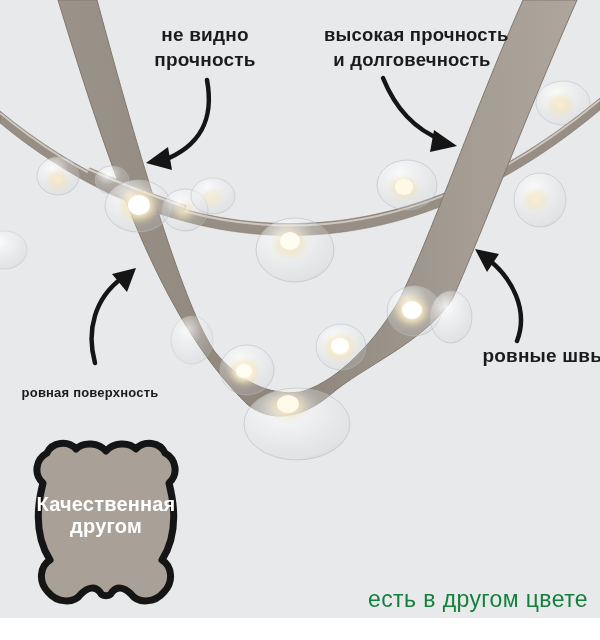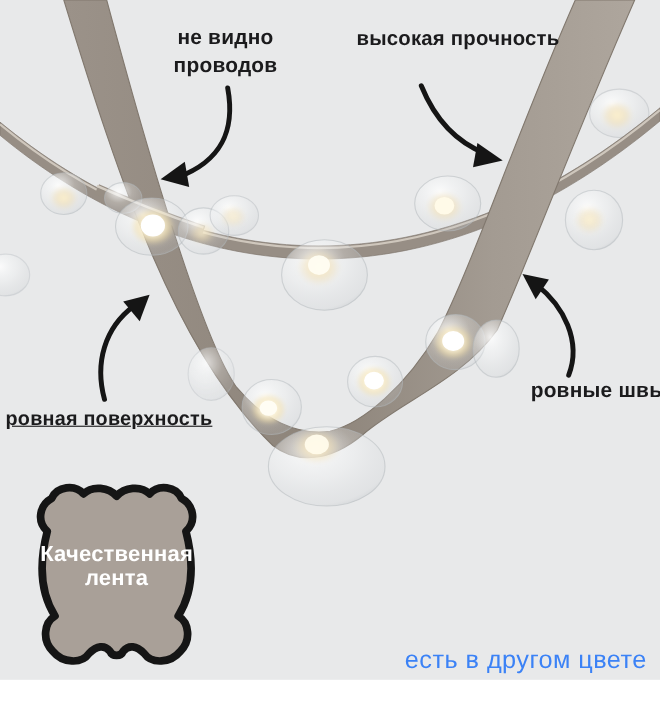--- a/index.html
+++ b/index.html
@@ -9,29 +9,29 @@
     background:#ffffff;
   }
   .gray-canvas{position:absolute;left:0;top:0;width:600px;height:618px;background:#e8e9ea;}
   svg.scene{position:absolute;left:0;top:0;width:600px;height:640px;}
   .ann{
     position:absolute;color:#1b1b1d;font-weight:700;font-size:19px;line-height:25px;
     text-align:center;letter-spacing:0.2px;white-space:nowrap;
   }
   .ann-no-wires{left:125px;top:22px;width:160px;}
   .ann-durability{left:278px;top:22px;width:176px;font-size:18.5px;margin-left:46px;}
-  .ann-smooth{left:5px;top:368px;width:170px;font-size:18px;text-decoration:underline;}
+  .ann-smooth{left:5px;top:380px;width:170px;font-size:13px;}
   .ann-seams{left:445px;top:343px;width:135px;margin-left:32px;}
   .badge-text{
     position:absolute;left:30px;top:493px;width:152px;text-align:center;
     color:#ffffff;font-weight:700;font-size:20px;line-height:22px;letter-spacing:0.2px;
   }
   .footer-text{
     position:absolute;right:12px;top:586px;width:260px;text-align:right;
-    color:#3b82f6;font-weight:400;font-size:23px;letter-spacing:0.4px;white-space:nowrap;
+    color:#15803d;font-weight:400;font-size:23px;letter-spacing:0.4px;white-space:nowrap;
   }
 </style>
 </head>
 <body>
 
 <div class="stage">
   <div class="gray-canvas"></div>
 
   <svg class="scene" viewBox="0 0 600 640">
     <defs>
@@ -193,34 +193,35 @@
                C 174 582, 172 566, 162 560
                C 176 538, 176 510, 169 483
                C 179 474, 176 459, 165 453
                C 160 442, 144 440, 136 449
                C 128 441, 113 443, 106 451 Z" fill="#a9a098" stroke="#151515" stroke-width="7" stroke-linejoin="round"></path>
     </g>
   </svg>
 
   <div class="ann ann-no-wires">
     <div>не видно</div>
-    <div>проводов</div>
+    <div>прочность</div>
   </div>
 
   <div class="ann ann-durability">
     <div>высокая прочность</div>
+    <div>и долговечность</div>
   </div>
 
   <div class="ann ann-smooth">
     <div>ровная поверхность</div>
   </div>
 
   <div class="ann ann-seams">
     <div>ровные швы</div>
   </div>
 
   <div class="badge-text">
     <div>Качественная</div>
-    <div>лента</div>
+    <div>другом</div>
   </div>
 
   <div class="footer-text">есть в другом цвете</div>
 </div>
 
 </body></html>

